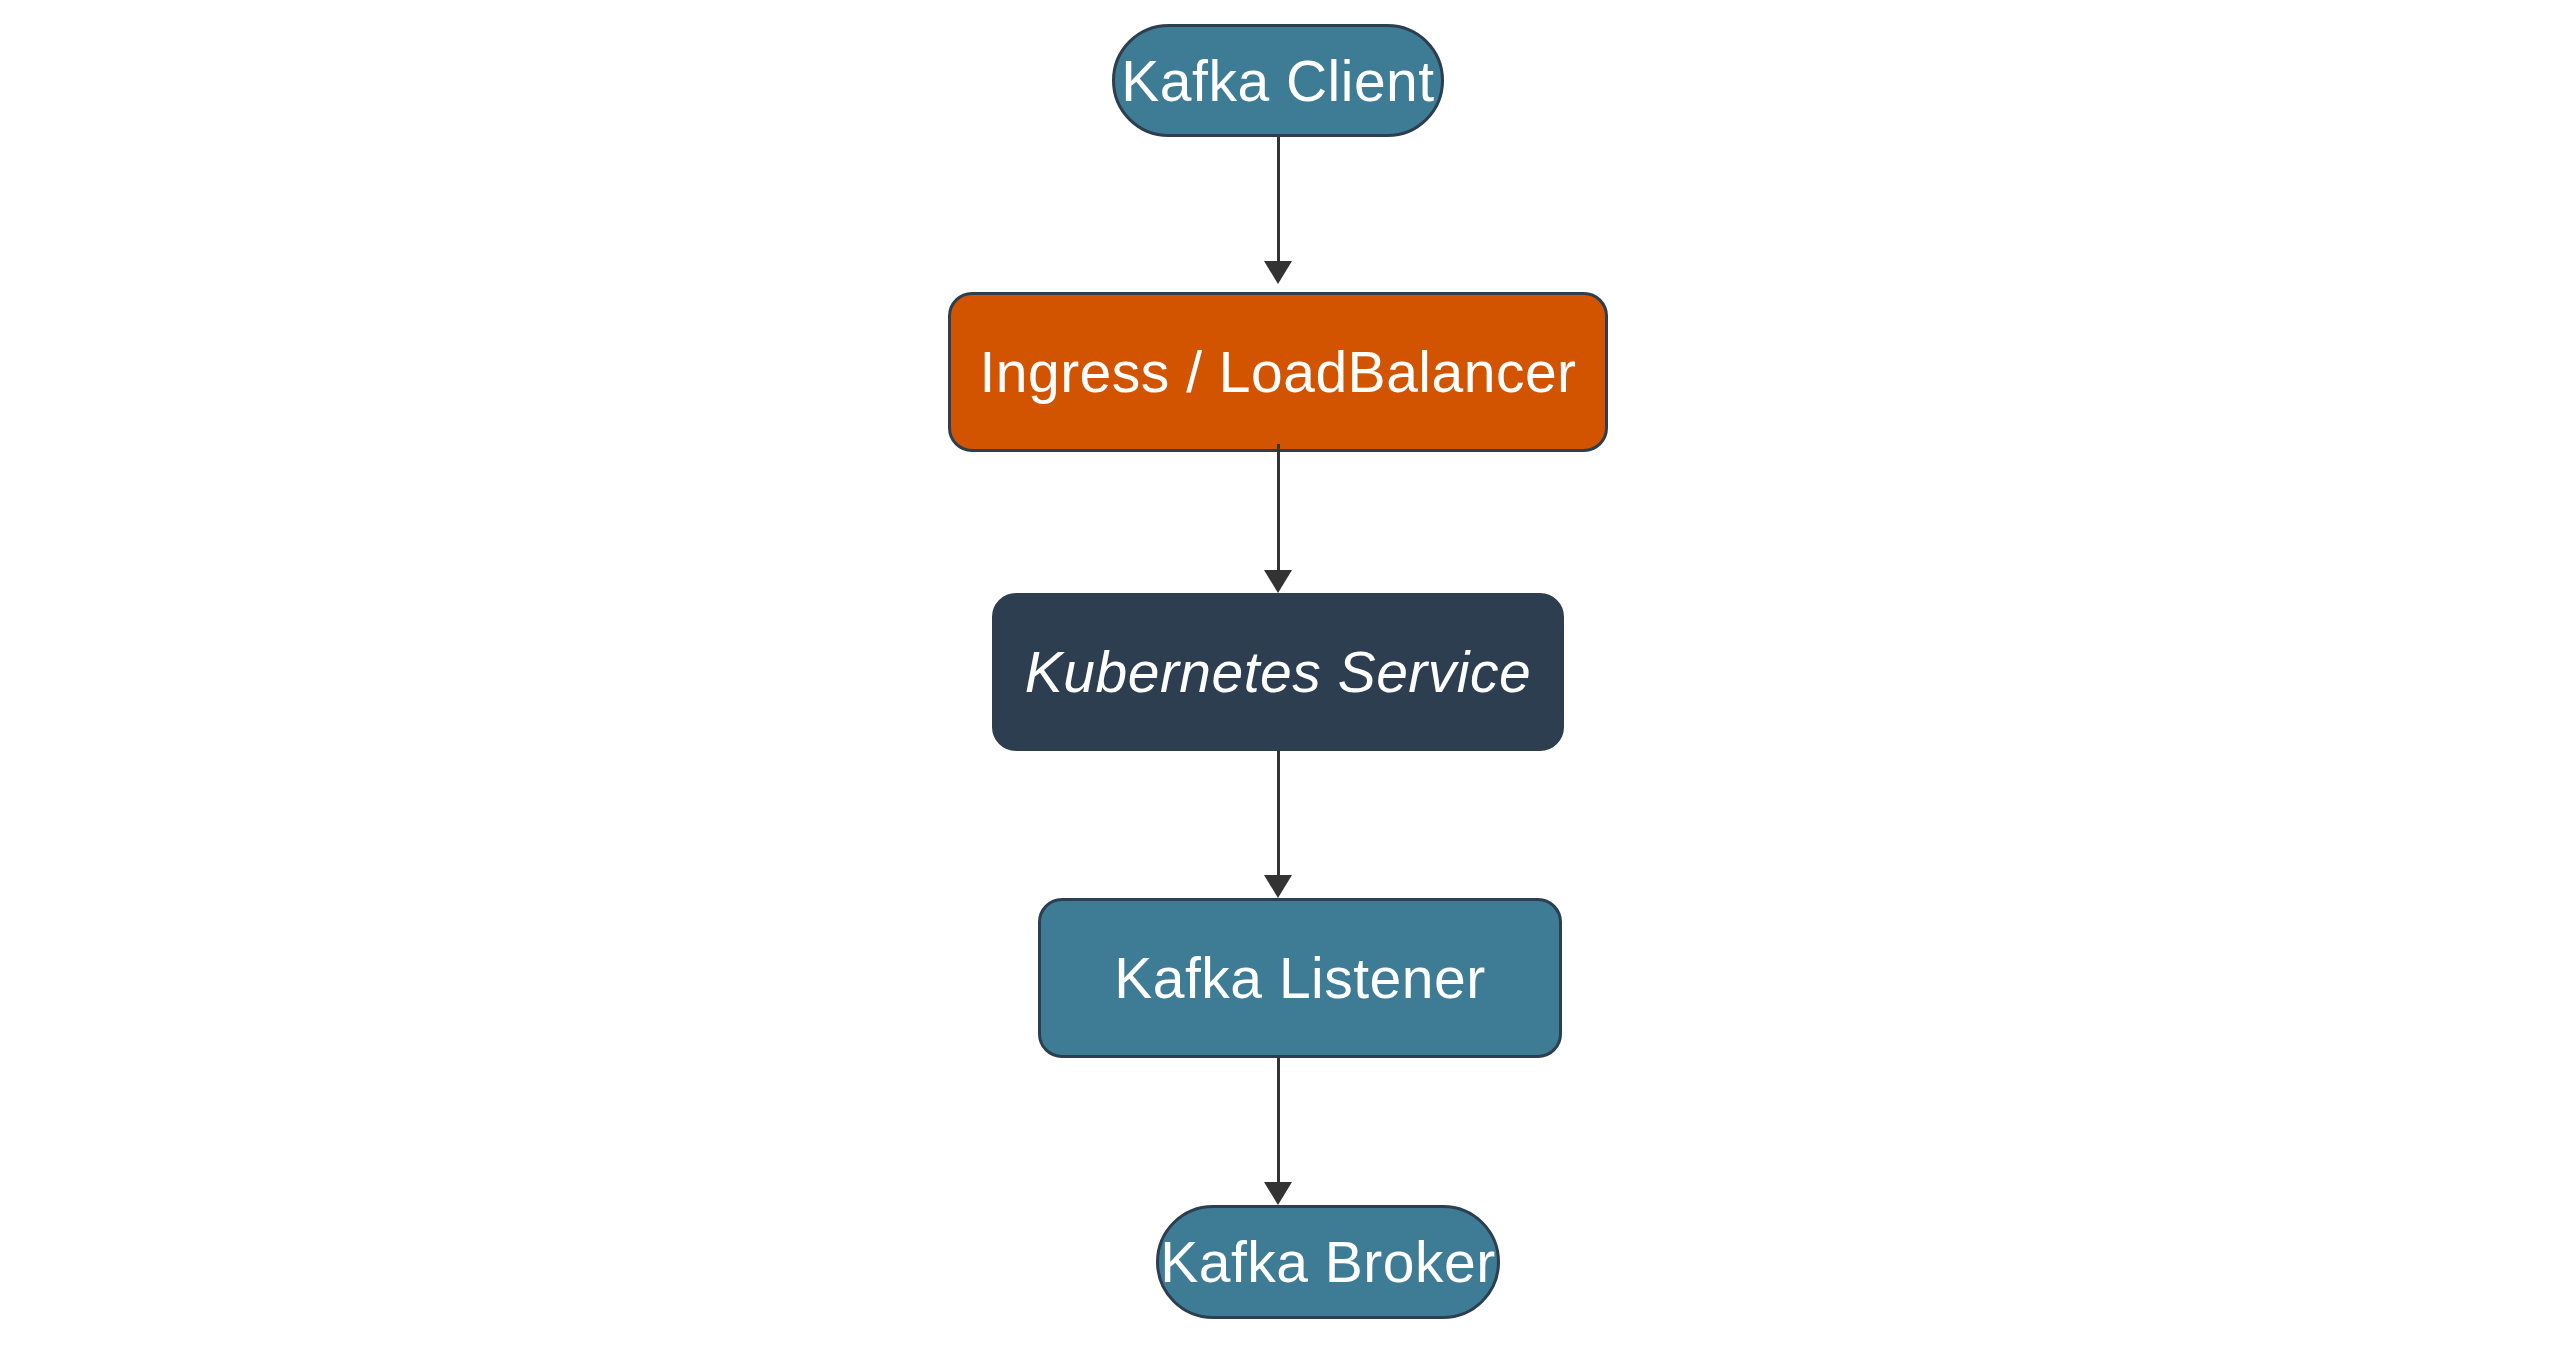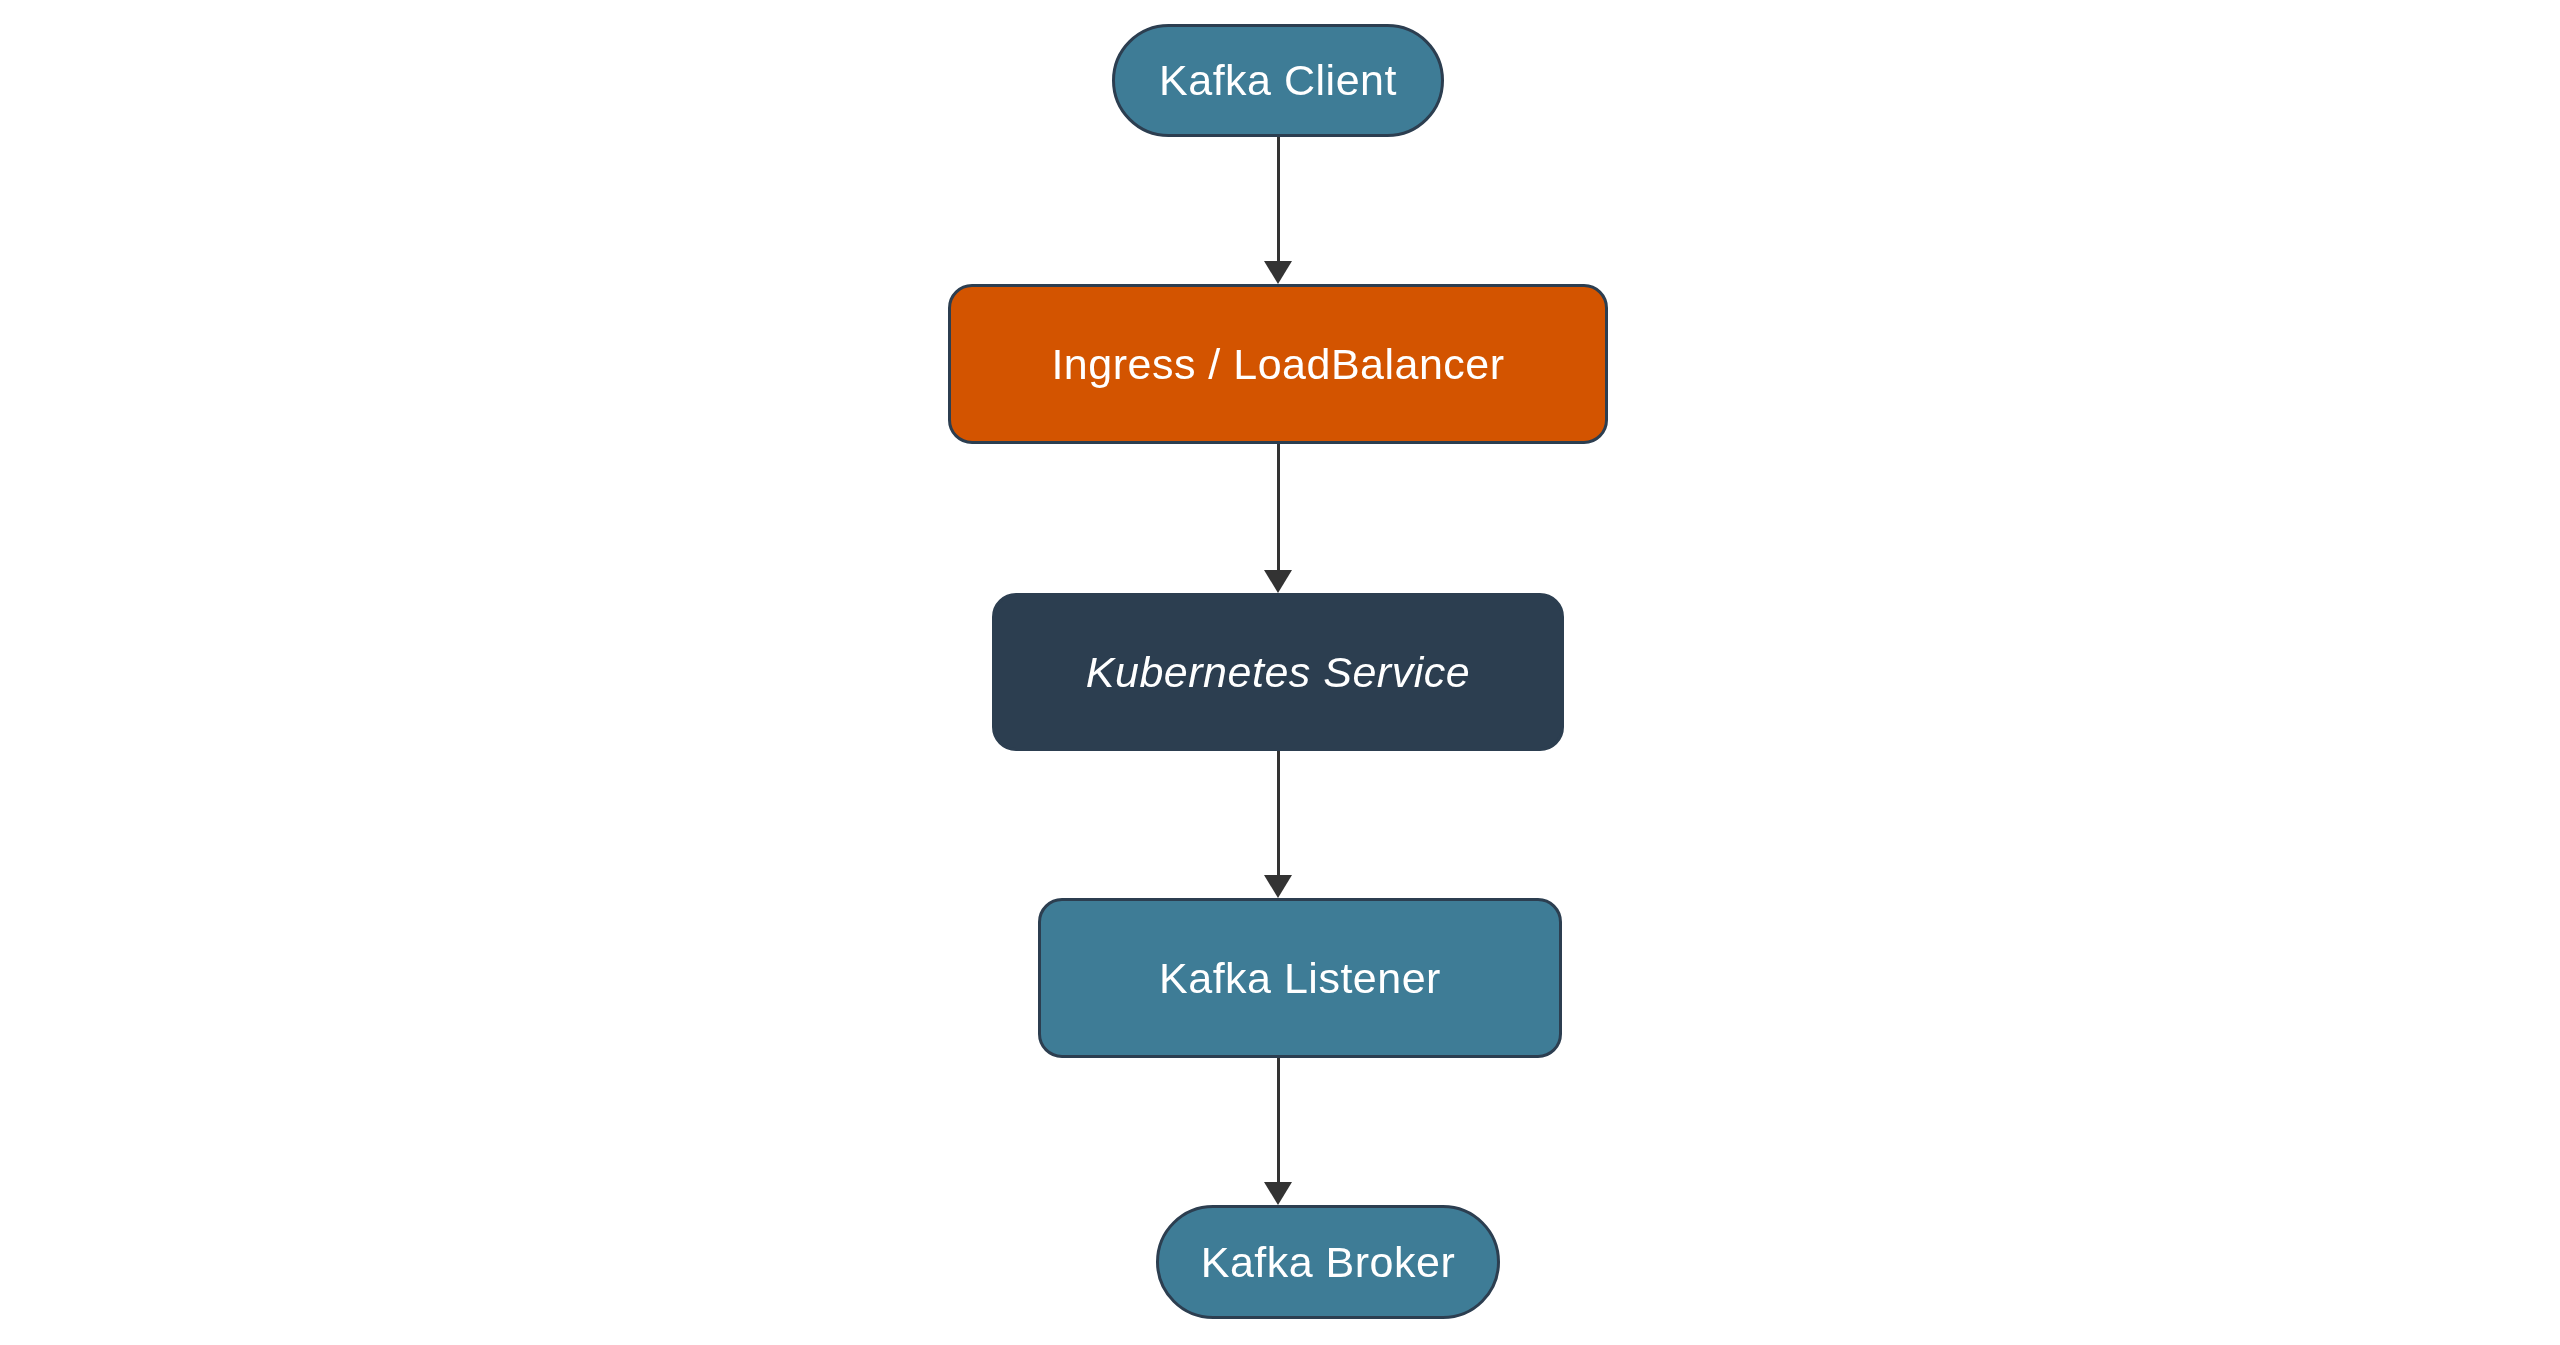--- a/index.html
+++ b/index.html
@@ -14,21 +14,21 @@
     left: 0; top: 0;
     width: 2560px; height: 1345px;
   }
   .node {
     position: absolute;
     display: flex;
     align-items: center;
     justify-content: center;
     border-style: solid;
     border-width: 3px;
-    font-size: 43px;
+    font-size: 57px;
     letter-spacing: 0.5px;
     text-align: center;
     white-space: nowrap;
   }
   .node.stadium   { border-radius: 60px; }
   .node.rounded   { border-radius: 24px; }
 
   .edge {
     position: absolute;
     width: 28px;
@@ -64,21 +64,21 @@
 </style>
 </head>
 <body>
 
 <div class="canvas" style="background: rgb(255, 255, 255);">
 
   <div id="node-0" class="node stadium" style="background: rgb(62, 124, 150); border-color: rgb(44, 62, 80); color: rgb(255, 255, 255);">
     <span>Kafka Client</span>
   </div>
 
-  <div id="node-1" class="node rounded" style="background: rgb(211, 84, 0); border-color: rgb(44, 62, 80); color: rgb(255, 255, 255);">
+  <div id="node-1" class="node rounded" style="background: rgb(211, 84, 0); border-color: rgb(44, 62, 80); color: rgb(255, 255, 255); margin-top: 8px;">
     <span>Ingress / LoadBalancer</span>
   </div>
 
   <div id="node-2" class="node rounded" style="background: rgb(44, 62, 80); border-color: rgb(44, 62, 80); color: rgb(255, 255, 255); font-style: italic;">
     <span>Kubernetes Service</span>
   </div>
 
   <div id="node-3" class="node rounded" style="background: rgb(62, 124, 150); border-color: rgb(44, 62, 80); color: rgb(255, 255, 255);">
     <span>Kafka Listener</span>
   </div>

